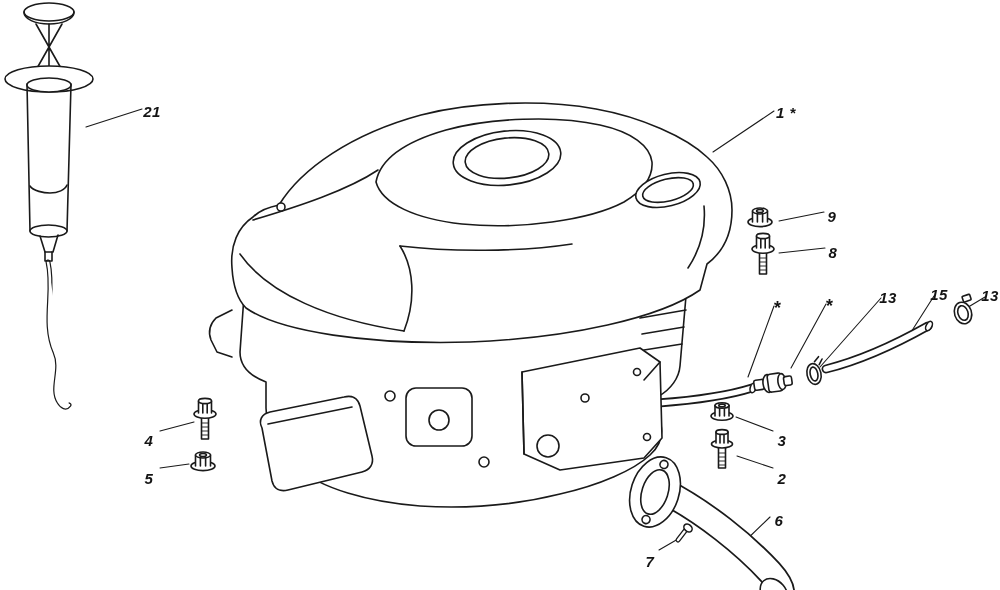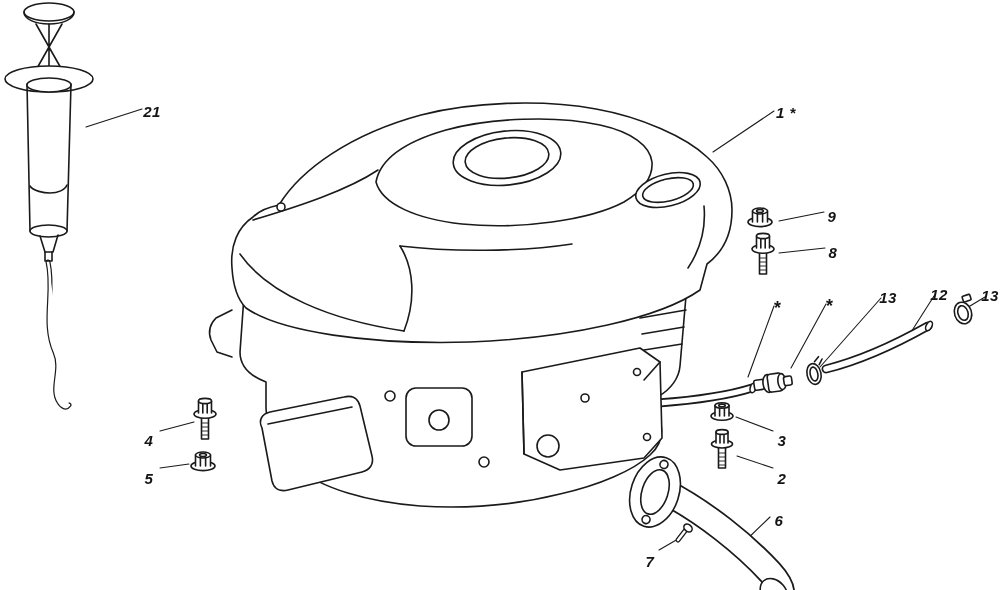--- a/index.html
+++ b/index.html
@@ -207,21 +207,21 @@
   </svg>
 
   <div class="labels">
     <span class="part-label" style="left:152px;top:103px">21</span>
     <span class="part-label" style="left:786px;top:104px">1 *</span>
     <span class="part-label" style="left:832px;top:208px">9</span>
     <span class="part-label" style="left:833px;top:244px">8</span>
     <span class="part-label star" style="left:777px;top:300px">*</span>
     <span class="part-label star" style="left:829px;top:298px">*</span>
     <span class="part-label" style="left:888px;top:289px">13</span>
-    <span class="part-label" style="left:939px;top:286px">12</span>
+    <span class="part-label" style="left:939px;top:286px">15</span>
     <span class="part-label" style="left:990px;top:287px">13</span>
     <span class="part-label" style="left:149px;top:432px">4</span>
     <span class="part-label" style="left:149px;top:470px">5</span>
     <span class="part-label" style="left:782px;top:432px">3</span>
     <span class="part-label" style="left:782px;top:470px">2</span>
     <span class="part-label" style="left:779px;top:512px">6</span>
     <span class="part-label" style="left:650px;top:553px">7</span>
   </div>
 
 </div>

